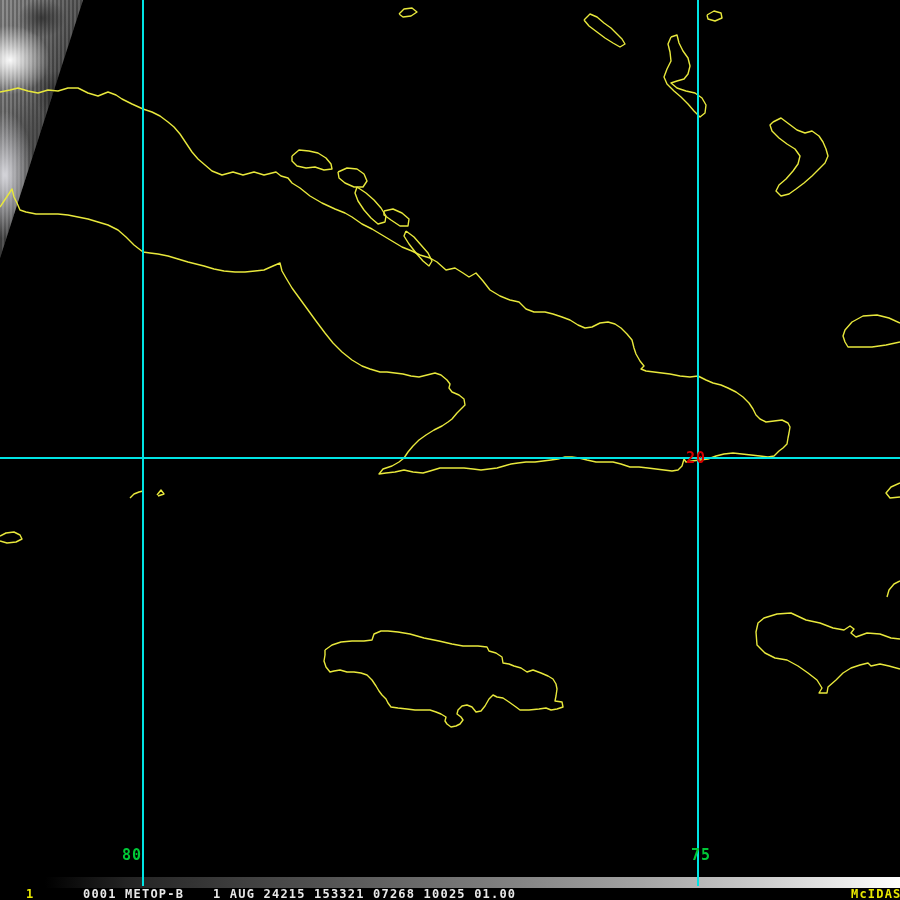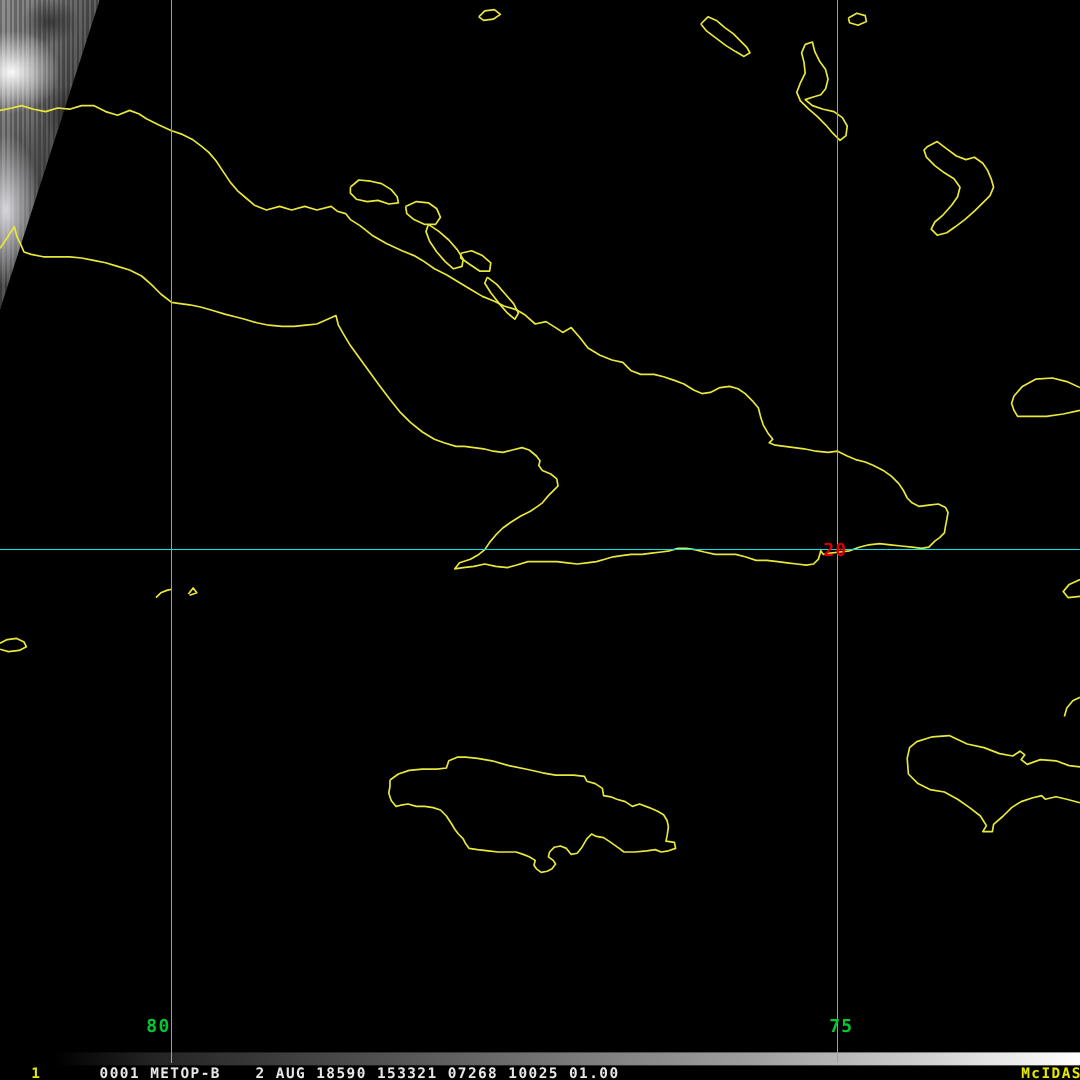--- a/index.html
+++ b/index.html
@@ -65,17 +65,17 @@
       <text x="132" y="860" fill="#00c837" text-anchor="middle" font-family="&quot;DejaVu Sans Mono&quot;, monospace" font-size="15" font-weight="bold" letter-spacing="1">80</text>
       <text x="701" y="860" fill="#00c837" text-anchor="middle" font-family="&quot;DejaVu Sans Mono&quot;, monospace" font-size="15" font-weight="bold" letter-spacing="1">75</text>
       <text x="696" y="463" fill="#d80000" text-anchor="middle" font-family="&quot;DejaVu Sans Mono&quot;, monospace" font-size="15" font-weight="bold" letter-spacing="1">20</text>
     </svg>
 
   <div class="graybar"></div>
 
   <div class="textrow">
     <span class="t c-yellow frame">1</span>
     <span class="t c-white leftinfo">0001 METOP-B</span>
-    <span class="t c-white mid">2 AUG 18590 153321 07268 10025 01.00</span>
+    <span class="t c-white mid">1 AUG 24215 153321 07268 10025 01.00</span>
     <span class="t c-yellow brand">McIDAS</span>
   </div>
 
 </div>
 
 </body></html>

